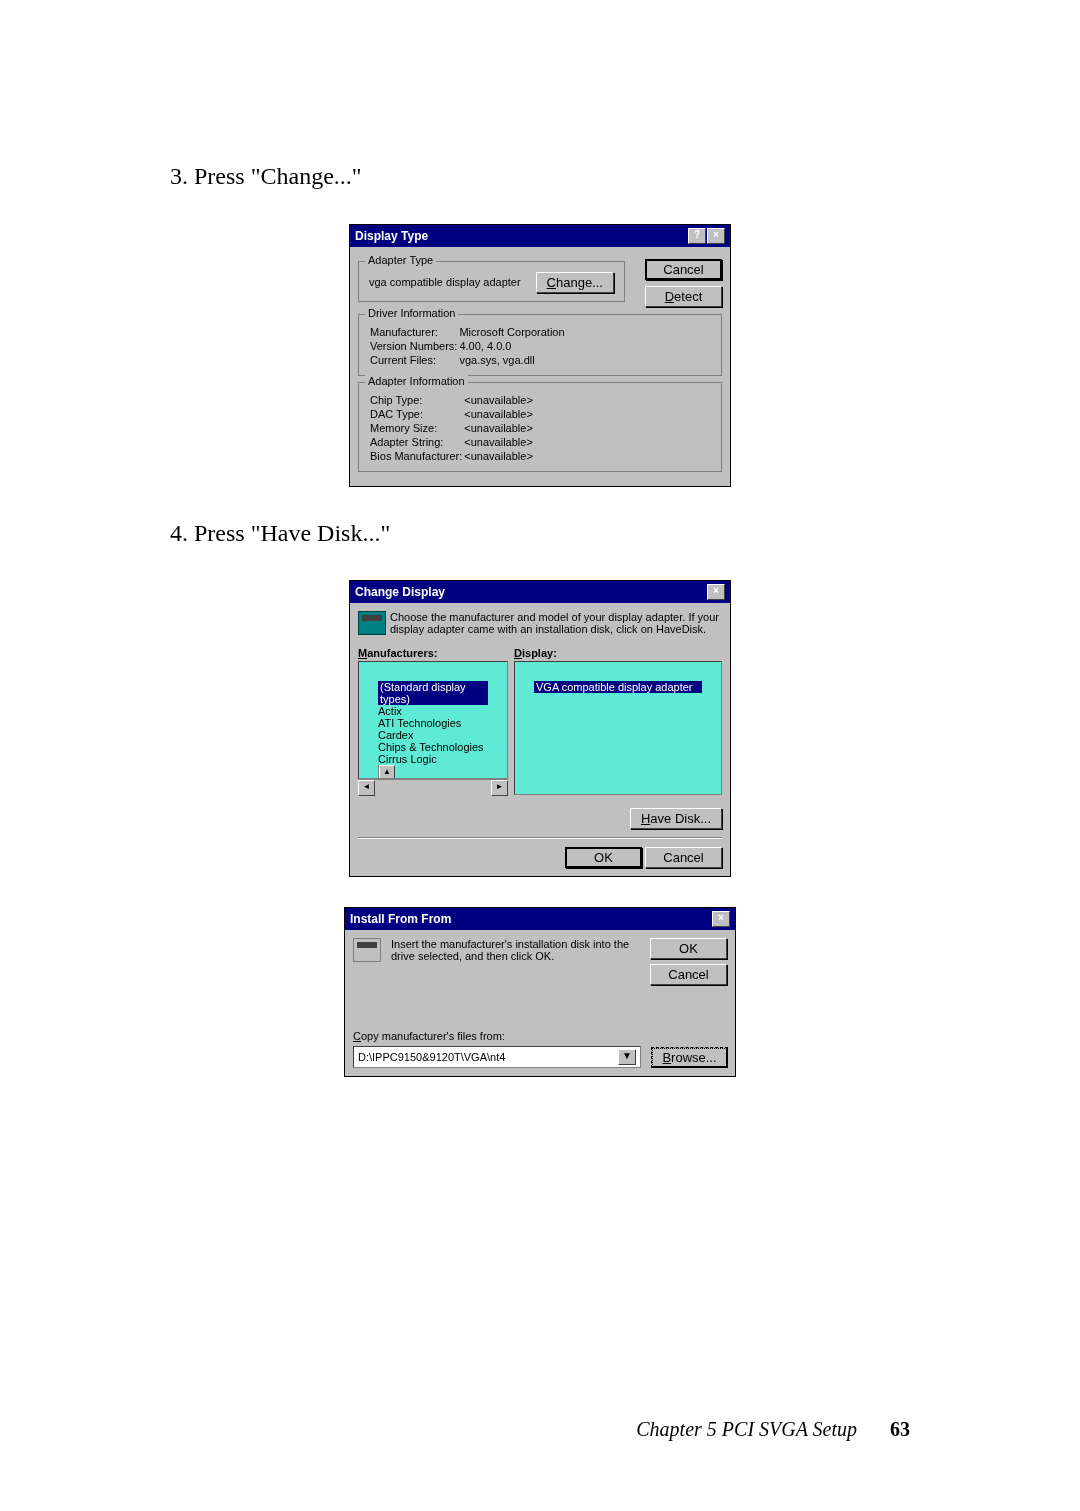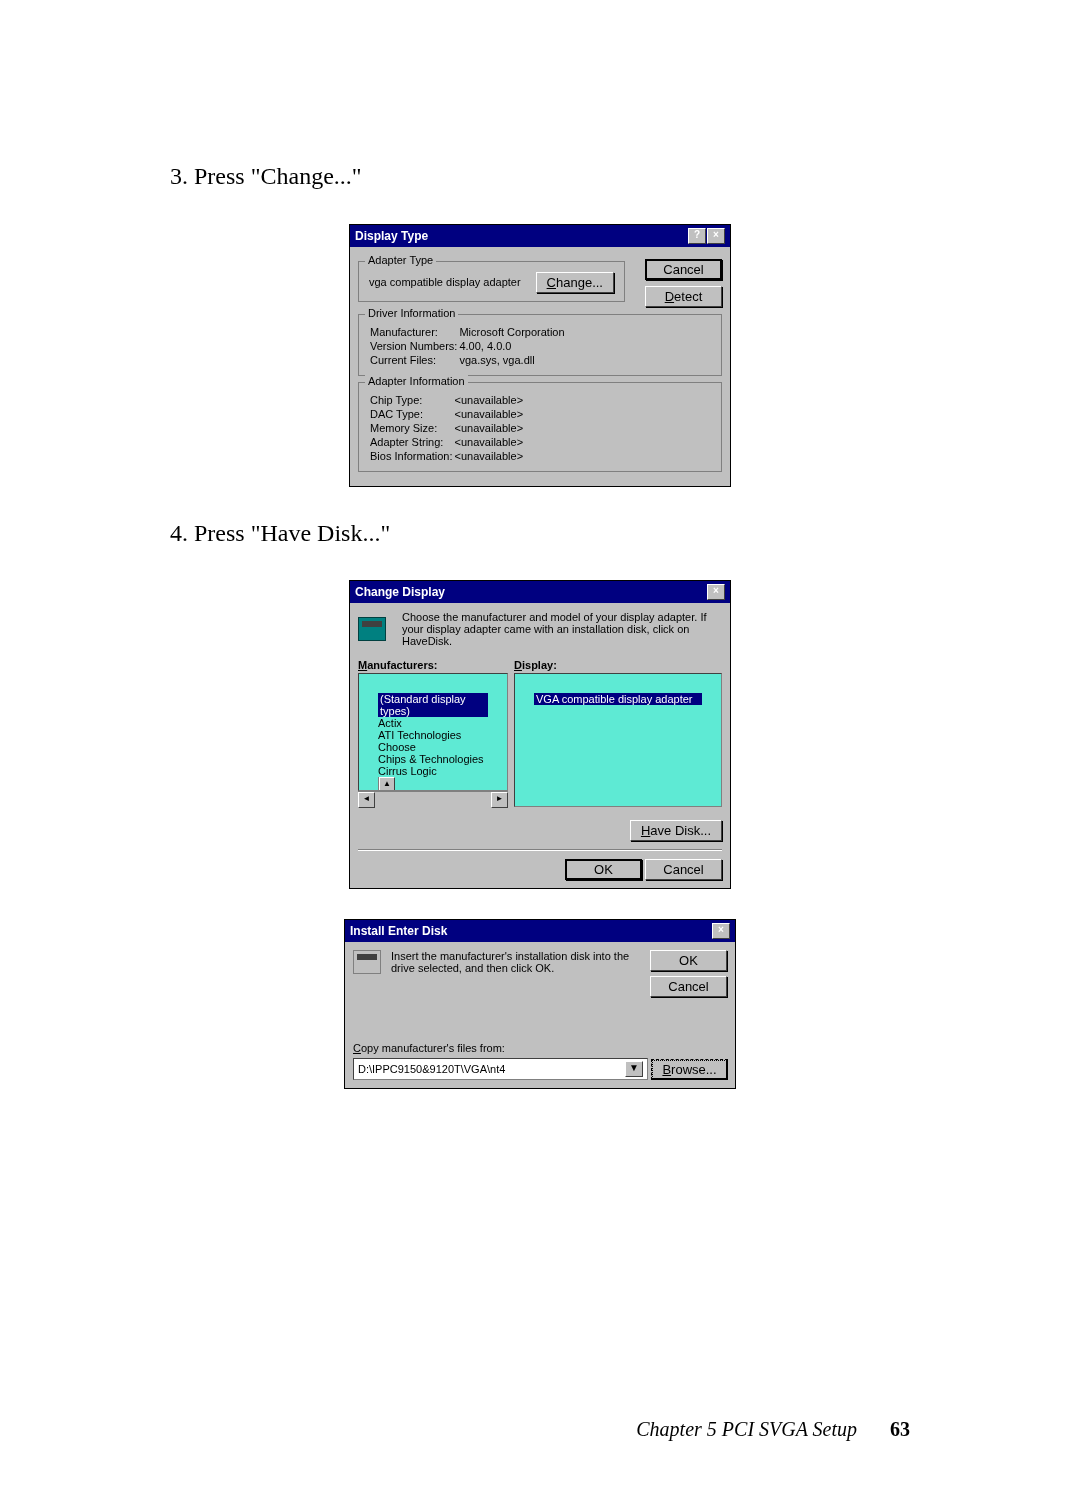--- a/index.html
+++ b/index.html
@@ -184,56 +184,56 @@
               </tr>
           <tr>
                 <td>Memory Size:</td>
                 <td>&lt;unavailable&gt;</td>
               </tr>
           <tr>
                 <td>Adapter String:</td>
                 <td>&lt;unavailable&gt;</td>
               </tr>
           <tr>
-                <td>Bios Information:</td>
+                <td>Bios Manufacturer:</td>
                 <td>&lt;unavailable&gt;</td>
               </tr>
         </tbody>
           </table>
       </div>
     </div>
   </div>
 
   <div class="step">4. Press "Have Disk..."</div>
 
   <div class="dlg" style="width:380px">
     <div class="titlebar">
       <span>Change Display</span>
       <div class="tbtns">
         <div class="tbtn">×</div>
       </div>
     </div>
     <div class="inner">
-      <div style="display:flex;gap:16px;align-items:center;margin-bottom:12px;">
+      <div style="display:flex;gap:4px;align-items:flex-end;margin-bottom:12px;">
         <span class="disk-icon" style="background:#008080;border-color:#004040;"></span>
         <span style="flex:1">Choose the manufacturer and model of your display adapter.  If your display adapter came with an installation disk, click on HaveDisk.</span>
       </div>
 
       <div class="row" style="margin-bottom:2px;font-weight:bold;">
         <div style="width:150px"><u>M</u>anufacturers:</div>
         <div><u>D</u>isplay:</div>
       </div>
       <div class="row">
         <div style="width:150px">
           <div class="listbox" style="height:78px;display:flex;">
             <div style="flex:1;">
               <div class="sel">(Standard display types)</div>
               <div>Actix</div>
               <div>ATI Technologies</div>
-              <div>Choose</div>
+              <div>Cardex</div>
               <div>Chips &amp; Technologies</div>
               <div>Cirrus Logic</div>
             </div>
             <div class="sbar">
               <div class="sbtn">▲</div>
               <div class="sbtn">▼</div>
             </div>
           </div>
           <div class="hbar">
             <div class="hbtn">◄</div>
@@ -254,37 +254,37 @@
       <div style="text-align:right;">
         <span class="btn default">OK</span>
         <span class="btn">Cancel</span>
       </div>
     </div>
   </div>
 
 
   <div class="dlg" style="width:390px">
     <div class="titlebar">
-      <span>Install Enter Disk</span>
+      <span>Install From From</span>
       <div class="tbtns">
         <div class="tbtn">×</div>
       </div>
     </div>
     <div class="inner">
       <div style="display:flex;gap:10px;">
         <span class="disk-icon"></span>
         <span style="flex:1">Insert the manufacturer's installation disk into the drive selected, and then click OK.</span>
         <div style="display:flex;flex-direction:column;gap:5px;">
           <span class="btn">OK</span>
           <span class="btn">Cancel</span>
         </div>
       </div>
       <div style="height:45px;"></div>
       <div><u>C</u>opy manufacturer's files from:</div>
-      <div style="display:flex;gap:4px;align-items:center;margin-top:4px;">
+      <div style="display:flex;gap:11px;align-items:center;margin-top:4px;">
         <div class="field" style="flex:1;">
           <span>D:\IPPC9150&amp;9120T\VGA\nt4</span>
           <span class="tbtn" style="width:16px">▼</span>
         </div>
         <span class="btn default" style="border-style:dotted solid solid dotted;border-width:1px;outline:1px dashed #000;"><u>B</u>rowse...</span>
       </div>
     </div>
   </div>
 
 </div>

